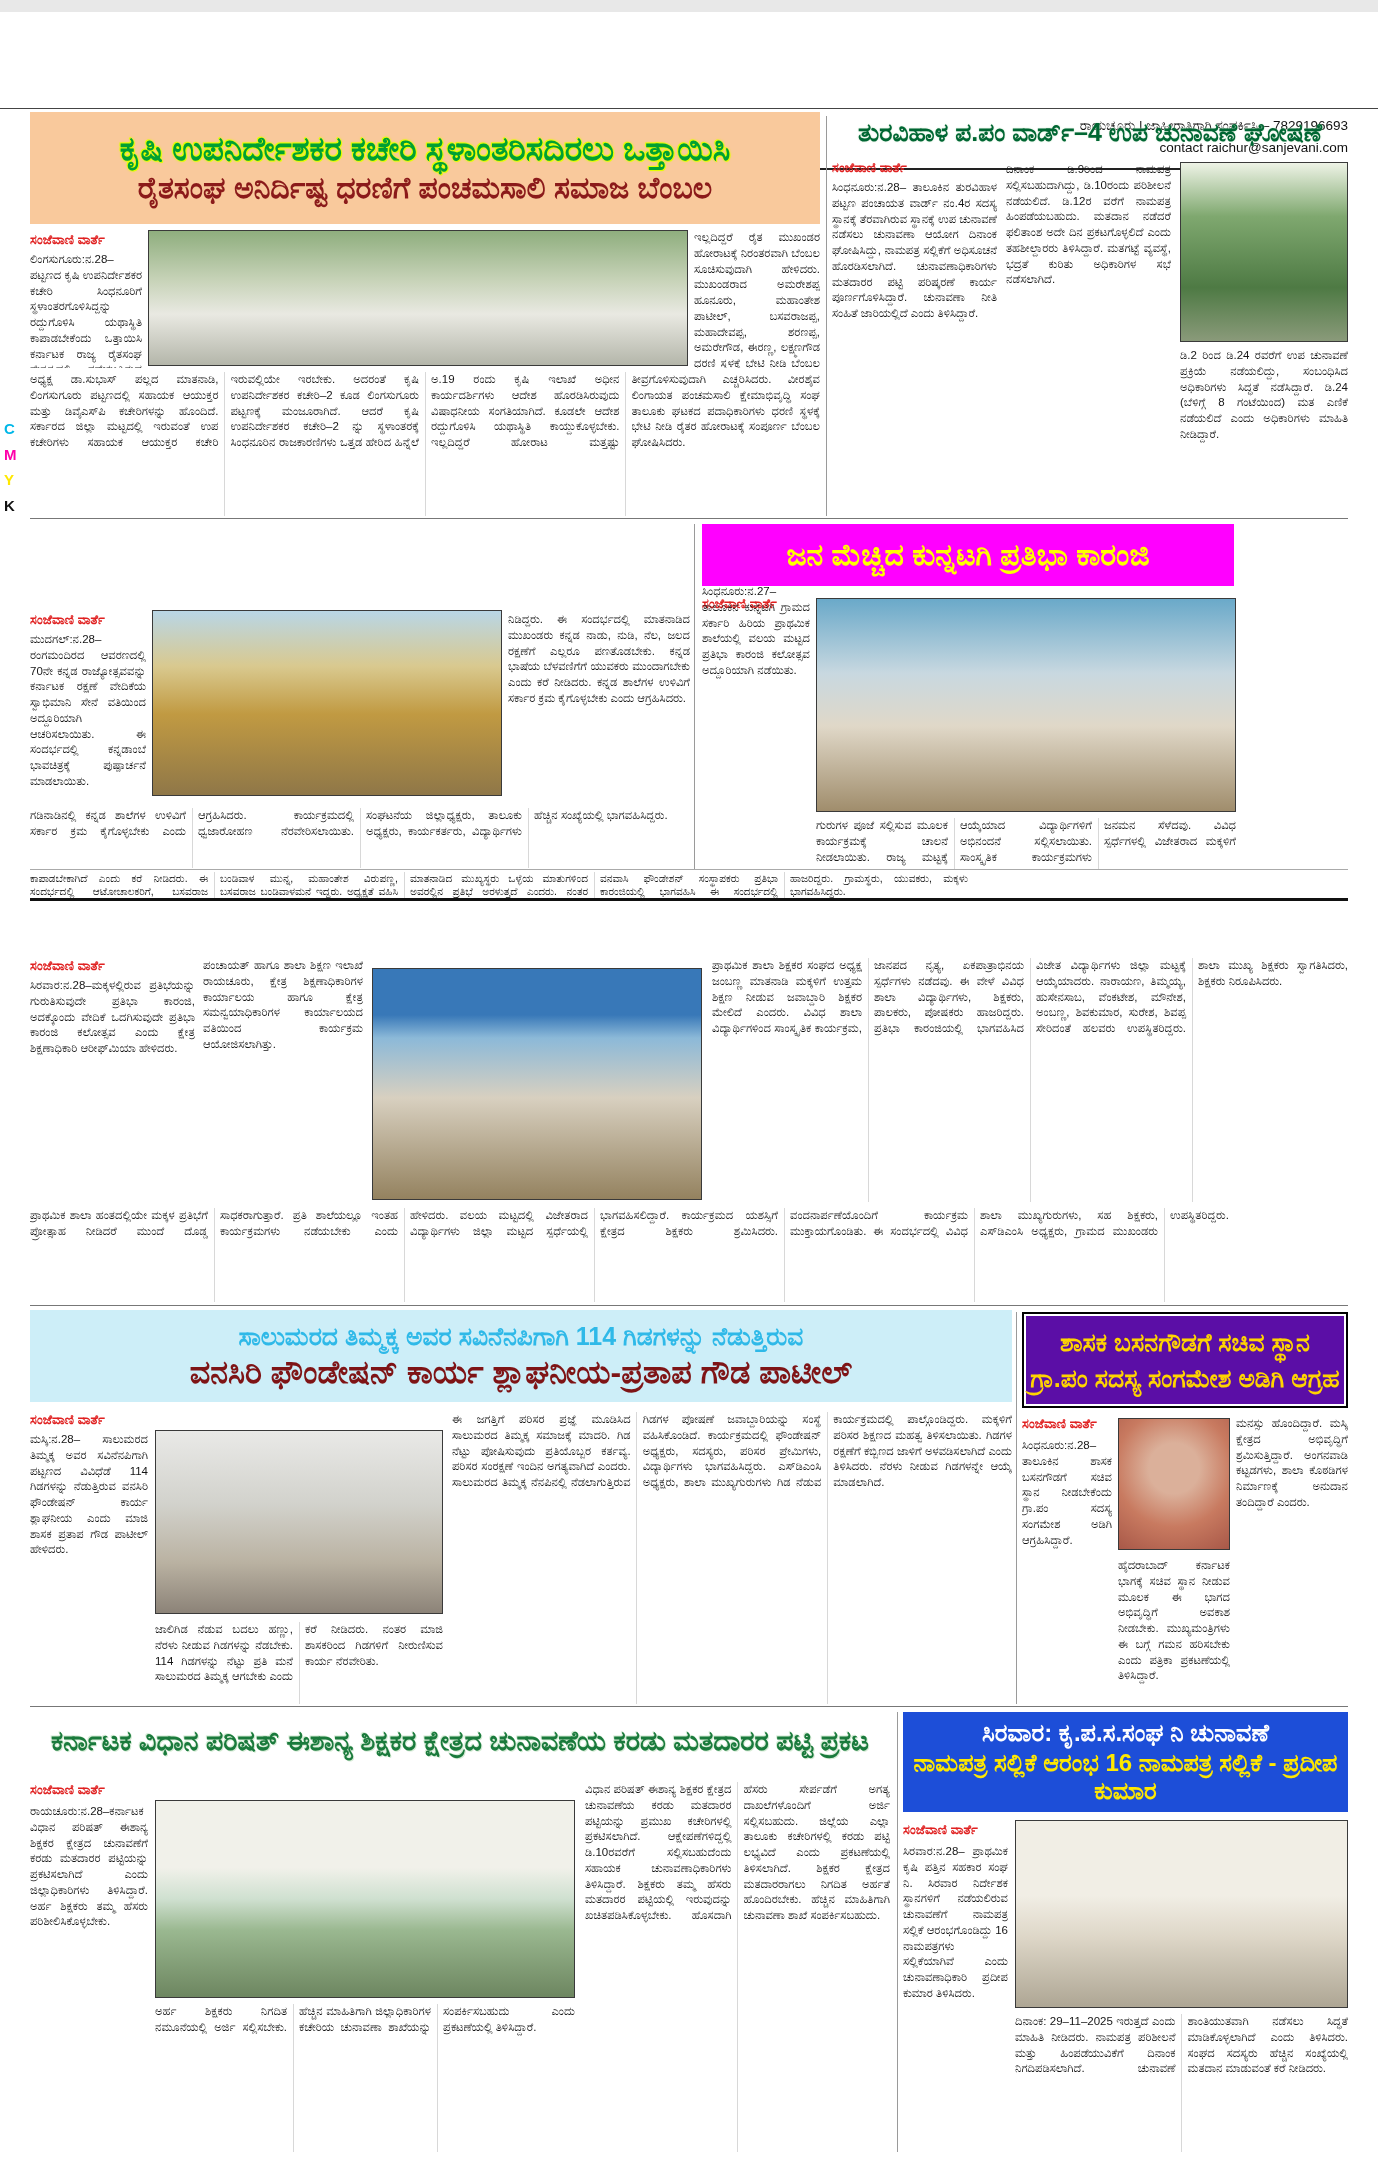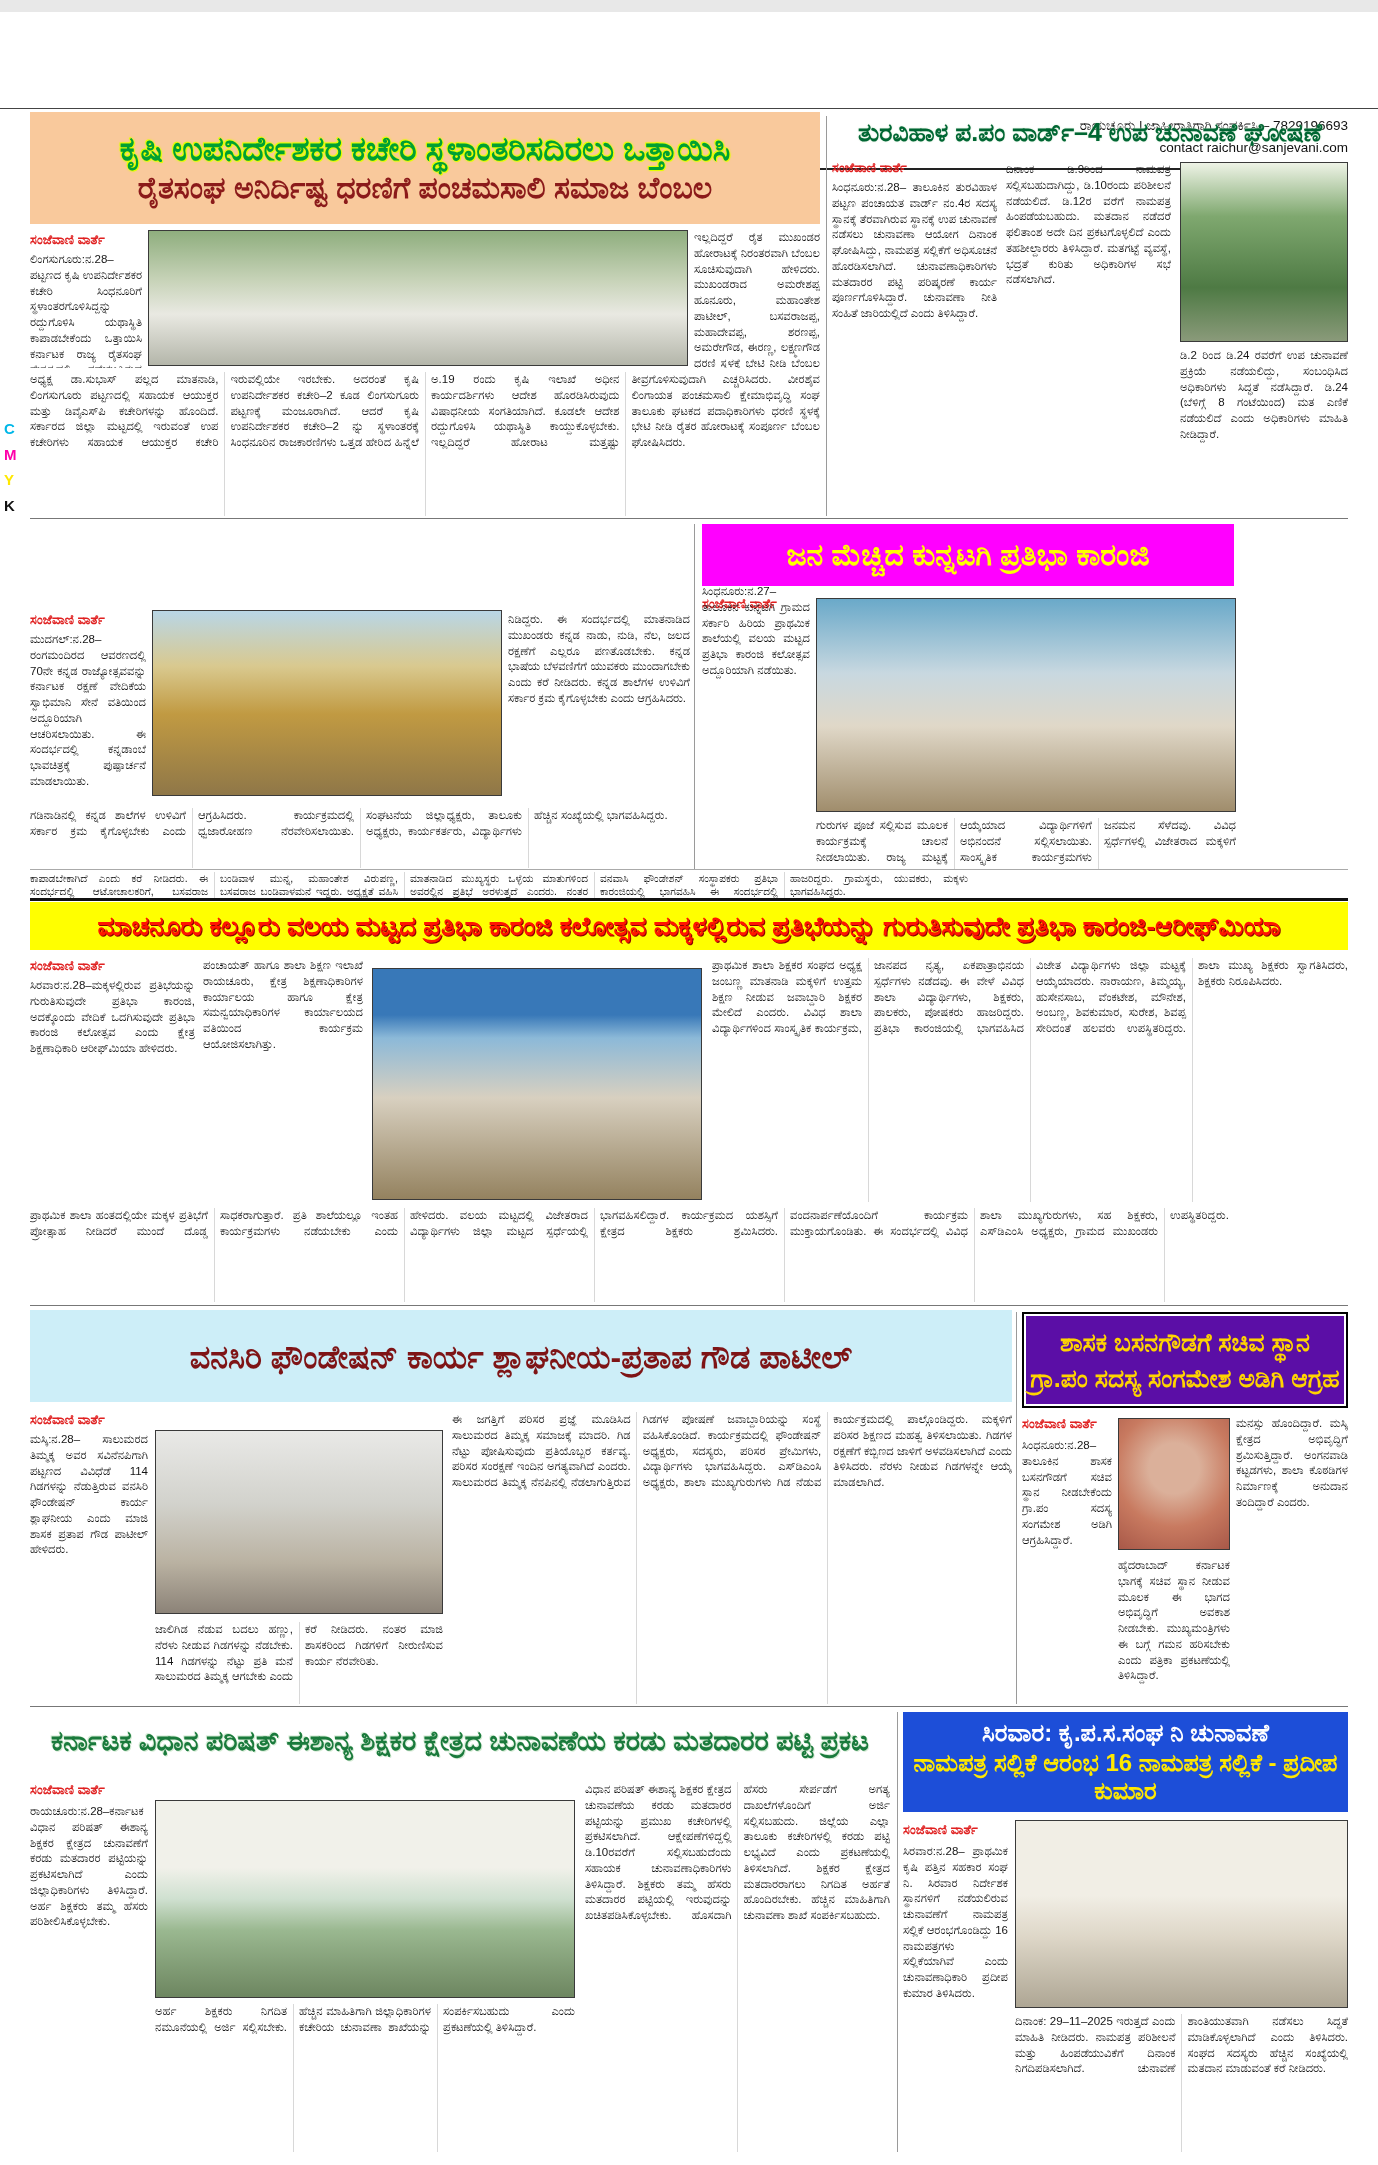--- a/index.html
+++ b/index.html
@@ -115,33 +115,31 @@
   <div class="abs byline" style="left:702px;top:584px;">ಸಂಜೆವಾಣಿ ವಾರ್ತೆ</div>
   <div class="abs body-text" style="left:702px;top:572px;width:108px;height:254px;">ಸಿಂಧನೂರು:ನ.27– ತಾಲೂಕಿನ ಕುನ್ನಟಗಿ ಗ್ರಾಮದ ಸರ್ಕಾರಿ ಹಿರಿಯ ಪ್ರಾಥಮಿಕ ಶಾಲೆಯಲ್ಲಿ ವಲಯ ಮಟ್ಟದ ಪ್ರತಿಭಾ ಕಾರಂಜಿ ಕಲೋತ್ಸವ ಅದ್ದೂರಿಯಾಗಿ ನಡೆಯಿತು.</div>
   <div class="abs photo" style="left:816px;top:586px;width:420px;height:214px;background:linear-gradient(180deg,#6aa9c9 0%,#c8d8e0 35%,#e0d8c8 60%,#a08d6c 100%);"></div>
   <div class="abs body-text cols3" style="left:816px;top:806px;width:420px;height:52px;">ಗುರುಗಳ ಪೂಜೆ ಸಲ್ಲಿಸುವ ಮೂಲಕ ಕಾರ್ಯಕ್ರಮಕ್ಕೆ ಚಾಲನೆ ನೀಡಲಾಯಿತು. ರಾಜ್ಯ ಮಟ್ಟಕ್ಕೆ ಆಯ್ಕೆಯಾದ ವಿದ್ಯಾರ್ಥಿಗಳಿಗೆ ಅಭಿನಂದನೆ ಸಲ್ಲಿಸಲಾಯಿತು. ಸಾಂಸ್ಕೃತಿಕ ಕಾರ್ಯಕ್ರಮಗಳು ಜನಮನ ಸೆಳೆದವು. ವಿವಿಧ ಸ್ಪರ್ಧೆಗಳಲ್ಲಿ ವಿಜೇತರಾದ ಮಕ್ಕಳಿಗೆ ಪ್ರಶಸ್ತಿ ಪತ್ರ ಹಾಗೂ ಬಹುಮಾನ ವಿತರಿಸಲಾಯಿತು.</div>
 
   <div class="abs hrule" style="left:30px;top:857px;width:1318px;background:#aaa;"></div>
 
   <div class="abs body-text cols7" style="left:30px;top:860px;width:1318px;height:26px;font-size:10.5px;line-height:1.2;">ಕಾಪಾಡಬೇಕಾಗಿದೆ ಎಂದು ಕರೆ ನೀಡಿದರು. ಈ ಸಂದರ್ಭದಲ್ಲಿ ಆಟೋಚಾಲಕರಿಗೆ, ಬಸವರಾಜ ಬಂಡಿವಾಳ ಮುನ್ನ, ಮಹಾಂತೇಶ ವಿರುಪಣ್ಣ, ಬಸವರಾಜ ಬಂಡಿವಾಳಮನೆ ಇದ್ದರು. ಅಧ್ಯಕ್ಷತೆ ವಹಿಸಿ ಮಾತನಾಡಿದ ಮುಖ್ಯಸ್ಥರು ಒಳ್ಳೆಯ ಮಾತುಗಳಿಂದ ಅವರಲ್ಲಿನ ಪ್ರತಿಭೆ ಅರಳುತ್ತದೆ ಎಂದರು. ನಂತರ ವನವಾಸಿ ಫೌಂಡೇಶನ್ ಸಂಸ್ಥಾಪಕರು ಪ್ರತಿಭಾ ಕಾರಂಜಿಯಲ್ಲಿ ಭಾಗವಹಿಸಿ ಈ ಸಂದರ್ಭದಲ್ಲಿ ಹಾಜರಿದ್ದರು. ಗ್ರಾಮಸ್ಥರು, ಯುವಕರು, ಮಕ್ಕಳು ಭಾಗವಹಿಸಿದ್ದರು.</div>
   <div class="abs" style="left:30px;top:886px;width:1318px;height:3px;background:#111;"></div>
 
-  <div class="abs a5-block hl-center" style="left:30px;top:890px;width:1318px;height:48px;">
-    <div class="a5-hl">ಮಾಚನೂರು ಕಲ್ಲೂರು ವಲಯ ಮಟ್ಟದ ಪ್ರತಿಭಾ ಕಾರಂಜಿ ಕಲೋತ್ಸವ ಮಕ್ಕಳಲ್ಲಿರುವ ಪ್ರತಿಭೆಯನ್ನು ಗುರುತಿಸುವುದೇ ಪ್ರತಿಭಾ ಕಾರಂಜಿ-ಆರೀಫ್‌ಮಿಯಾ</div>
-  </div>
   <div class="abs byline" style="left:30px;top:946px;">ಸಂಜೆವಾಣಿ ವಾರ್ತೆ</div>
   <div class="abs body-text" style="left:30px;top:966px;width:165px;height:226px;">ಸಿರವಾರ:ನ.28–ಮಕ್ಕಳಲ್ಲಿರುವ ಪ್ರತಿಭೆಯನ್ನು ಗುರುತಿಸುವುದೇ ಪ್ರತಿಭಾ ಕಾರಂಜಿ, ಅದಕ್ಕೊಂದು ವೇದಿಕೆ ಒದಗಿಸುವುದೇ ಪ್ರತಿಭಾ ಕಾರಂಜಿ ಕಲೋತ್ಸವ ಎಂದು ಕ್ಷೇತ್ರ ಶಿಕ್ಷಣಾಧಿಕಾರಿ ಆರೀಫ್‌ಮಿಯಾ ಹೇಳಿದರು.</div>
   <div class="abs body-text" style="left:203px;top:946px;width:160px;height:246px;">ಪಂಚಾಯತ್ ಹಾಗೂ ಶಾಲಾ ಶಿಕ್ಷಣ ಇಲಾಖೆ ರಾಯಚೂರು, ಕ್ಷೇತ್ರ ಶಿಕ್ಷಣಾಧಿಕಾರಿಗಳ ಕಾರ್ಯಾಲಯ ಹಾಗೂ ಕ್ಷೇತ್ರ ಸಮನ್ವಯಾಧಿಕಾರಿಗಳ ಕಾರ್ಯಾಲಯದ ವತಿಯಿಂದ ಕಾರ್ಯಕ್ರಮ ಆಯೋಜಿಸಲಾಗಿತ್ತು.</div>
   <div class="abs photo" style="left:372px;top:956px;width:330px;height:232px;background:linear-gradient(180deg,#3878b8 0%,#3878b8 20%,#8cb9d8 30%,#d8d0c0 56%,#94825f 100%);"></div>
   <div class="abs body-text cols4" style="left:712px;top:946px;width:636px;height:244px;">ಪ್ರಾಥಮಿಕ ಶಾಲಾ ಶಿಕ್ಷಕರ ಸಂಘದ ಅಧ್ಯಕ್ಷ ಜಂಬಣ್ಣ ಮಾತನಾಡಿ ಮಕ್ಕಳಿಗೆ ಉತ್ತಮ ಶಿಕ್ಷಣ ನೀಡುವ ಜವಾಬ್ದಾರಿ ಶಿಕ್ಷಕರ ಮೇಲಿದೆ ಎಂದರು. ವಿವಿಧ ಶಾಲಾ ವಿದ್ಯಾರ್ಥಿಗಳಿಂದ ಸಾಂಸ್ಕೃತಿಕ ಕಾರ್ಯಕ್ರಮ, ಜಾನಪದ ನೃತ್ಯ, ಏಕಪಾತ್ರಾಭಿನಯ ಸ್ಪರ್ಧೆಗಳು ನಡೆದವು. ಈ ವೇಳೆ ವಿವಿಧ ಶಾಲಾ ವಿದ್ಯಾರ್ಥಿಗಳು, ಶಿಕ್ಷಕರು, ಪಾಲಕರು, ಪೋಷಕರು ಹಾಜರಿದ್ದರು. ಪ್ರತಿಭಾ ಕಾರಂಜಿಯಲ್ಲಿ ಭಾಗವಹಿಸಿದ ವಿಜೇತ ವಿದ್ಯಾರ್ಥಿಗಳು ಜಿಲ್ಲಾ ಮಟ್ಟಕ್ಕೆ ಆಯ್ಕೆಯಾದರು. ನಾರಾಯಣ, ತಿಮ್ಮಯ್ಯ, ಹುಸೇನಸಾಬ, ವೆಂಕಟೇಶ, ಮೌನೇಶ, ಅಂಬಣ್ಣ, ಶಿವಕುಮಾರ, ಸುರೇಶ, ಶಿವಪ್ಪ ಸೇರಿದಂತೆ ಹಲವರು ಉಪಸ್ಥಿತರಿದ್ದರು. ಶಾಲಾ ಮುಖ್ಯ ಶಿಕ್ಷಕರು ಸ್ವಾಗತಿಸಿದರು, ಶಿಕ್ಷಕರು ನಿರೂಪಿಸಿದರು.</div>
   <div class="abs body-text cols7" style="left:30px;top:1196px;width:1318px;height:94px;">ಪ್ರಾಥಮಿಕ ಶಾಲಾ ಹಂತದಲ್ಲಿಯೇ ಮಕ್ಕಳ ಪ್ರತಿಭೆಗೆ ಪ್ರೋತ್ಸಾಹ ನೀಡಿದರೆ ಮುಂದೆ ದೊಡ್ಡ ಸಾಧಕರಾಗುತ್ತಾರೆ. ಪ್ರತಿ ಶಾಲೆಯಲ್ಲೂ ಇಂತಹ ಕಾರ್ಯಕ್ರಮಗಳು ನಡೆಯಬೇಕು ಎಂದು ಹೇಳಿದರು. ವಲಯ ಮಟ್ಟದಲ್ಲಿ ವಿಜೇತರಾದ ವಿದ್ಯಾರ್ಥಿಗಳು ಜಿಲ್ಲಾ ಮಟ್ಟದ ಸ್ಪರ್ಧೆಯಲ್ಲಿ ಭಾಗವಹಿಸಲಿದ್ದಾರೆ. ಕಾರ್ಯಕ್ರಮದ ಯಶಸ್ಸಿಗೆ ಕ್ಷೇತ್ರದ ಶಿಕ್ಷಕರು ಶ್ರಮಿಸಿದರು. ವಂದನಾರ್ಪಣೆಯೊಂದಿಗೆ ಕಾರ್ಯಕ್ರಮ ಮುಕ್ತಾಯಗೊಂಡಿತು. ಈ ಸಂದರ್ಭದಲ್ಲಿ ವಿವಿಧ ಶಾಲಾ ಮುಖ್ಯಗುರುಗಳು, ಸಹ ಶಿಕ್ಷಕರು, ಎಸ್‌ಡಿಎಂಸಿ ಅಧ್ಯಕ್ಷರು, ಗ್ರಾಮದ ಮುಖಂಡರು ಉಪಸ್ಥಿತರಿದ್ದರು.</div>
 
   <div class="abs hrule" style="left:30px;top:1293px;width:1318px;"></div>
 
   <div class="abs a6-block hl-center" style="left:30px;top:1298px;width:982px;height:92px;">
+    <div class="a6-l1">ಸಾಲುಮರದ ತಿಮ್ಮಕ್ಕ ಅವರ ಸವಿನೆನಪಿಗಾಗಿ 114 ಗಿಡಗಳನ್ನು ನೆಡುತ್ತಿರುವ</div>
     <div class="a6-l2">ವನಸಿರಿ ಫೌಂಡೇಷನ್ ಕಾರ್ಯ ಶ್ಲಾಘನೀಯ-ಪ್ರತಾಪ ಗೌಡ ಪಾಟೀಲ್</div>
   </div>
   <div class="abs byline" style="left:30px;top:1400px;">ಸಂಜೆವಾಣಿ ವಾರ್ತೆ</div>
   <div class="abs body-text" style="left:30px;top:1420px;width:118px;height:272px;">ಮಸ್ಕಿ:ನ.28– ಸಾಲುಮರದ ತಿಮ್ಮಕ್ಕ ಅವರ ಸವಿನೆನಪಿಗಾಗಿ ಪಟ್ಟಣದ ವಿವಿಧೆಡೆ 114 ಗಿಡಗಳನ್ನು ನೆಡುತ್ತಿರುವ ವನಸಿರಿ ಫೌಂಡೇಷನ್ ಕಾರ್ಯ ಶ್ಲಾಘನೀಯ ಎಂದು ಮಾಜಿ ಶಾಸಕ ಪ್ರತಾಪ ಗೌಡ ಪಾಟೀಲ್ ಹೇಳಿದರು.</div>
   <div class="abs photo" style="left:155px;top:1418px;width:288px;height:184px;background:linear-gradient(180deg,#e9e9e7 0%,#d2d2cc 40%,#bab2a2 72%,#8c8378 100%);"></div>
   <div class="abs body-text cols2" style="left:155px;top:1610px;width:288px;height:82px;">ಜಾಲಿಗಿಡ ನೆಡುವ ಬದಲು ಹಣ್ಣು, ನೆರಳು ನೀಡುವ ಗಿಡಗಳನ್ನು ನೆಡಬೇಕು. 114 ಗಿಡಗಳನ್ನು ನೆಟ್ಟು ಪ್ರತಿ ಮನೆ ಸಾಲುಮರದ ತಿಮ್ಮಕ್ಕ ಆಗಬೇಕು ಎಂದು ಕರೆ ನೀಡಿದರು. ನಂತರ ಮಾಜಿ ಶಾಸಕರಿಂದ ಗಿಡಗಳಿಗೆ ನೀರುಣಿಸುವ ಕಾರ್ಯ ನೆರವೇರಿತು.</div>
   <div class="abs body-text cols3" style="left:452px;top:1400px;width:560px;height:292px;">ಈ ಜಗತ್ತಿಗೆ ಪರಿಸರ ಪ್ರಜ್ಞೆ ಮೂಡಿಸಿದ ಸಾಲುಮರದ ತಿಮ್ಮಕ್ಕ ಸಮಾಜಕ್ಕೆ ಮಾದರಿ. ಗಿಡ ನೆಟ್ಟು ಪೋಷಿಸುವುದು ಪ್ರತಿಯೊಬ್ಬರ ಕರ್ತವ್ಯ. ಪರಿಸರ ಸಂರಕ್ಷಣೆ ಇಂದಿನ ಅಗತ್ಯವಾಗಿದೆ ಎಂದರು. ಸಾಲುಮರದ ತಿಮ್ಮಕ್ಕ ನೆನಪಿನಲ್ಲಿ ನೆಡಲಾಗುತ್ತಿರುವ ಗಿಡಗಳ ಪೋಷಣೆ ಜವಾಬ್ದಾರಿಯನ್ನು ಸಂಸ್ಥೆ ವಹಿಸಿಕೊಂಡಿದೆ. ಕಾರ್ಯಕ್ರಮದಲ್ಲಿ ಫೌಂಡೇಷನ್ ಅಧ್ಯಕ್ಷರು, ಸದಸ್ಯರು, ಪರಿಸರ ಪ್ರೇಮಿಗಳು, ವಿದ್ಯಾರ್ಥಿಗಳು ಭಾಗವಹಿಸಿದ್ದರು. ಎಸ್‌ಡಿಎಂಸಿ ಅಧ್ಯಕ್ಷರು, ಶಾಲಾ ಮುಖ್ಯಗುರುಗಳು ಗಿಡ ನೆಡುವ ಕಾರ್ಯಕ್ರಮದಲ್ಲಿ ಪಾಲ್ಗೊಂಡಿದ್ದರು. ಮಕ್ಕಳಿಗೆ ಪರಿಸರ ಶಿಕ್ಷಣದ ಮಹತ್ವ ತಿಳಿಸಲಾಯಿತು. ಗಿಡಗಳ ರಕ್ಷಣೆಗೆ ಕಬ್ಬಿಣದ ಜಾಳಿಗೆ ಅಳವಡಿಸಲಾಗಿದೆ ಎಂದು ತಿಳಿಸಿದರು. ನೆರಳು ನೀಡುವ ಗಿಡಗಳನ್ನೇ ಆಯ್ಕೆ ಮಾಡಲಾಗಿದೆ.</div>
 
   <div class="abs vrule" style="left:1016px;top:1300px;height:392px;"></div>
 

